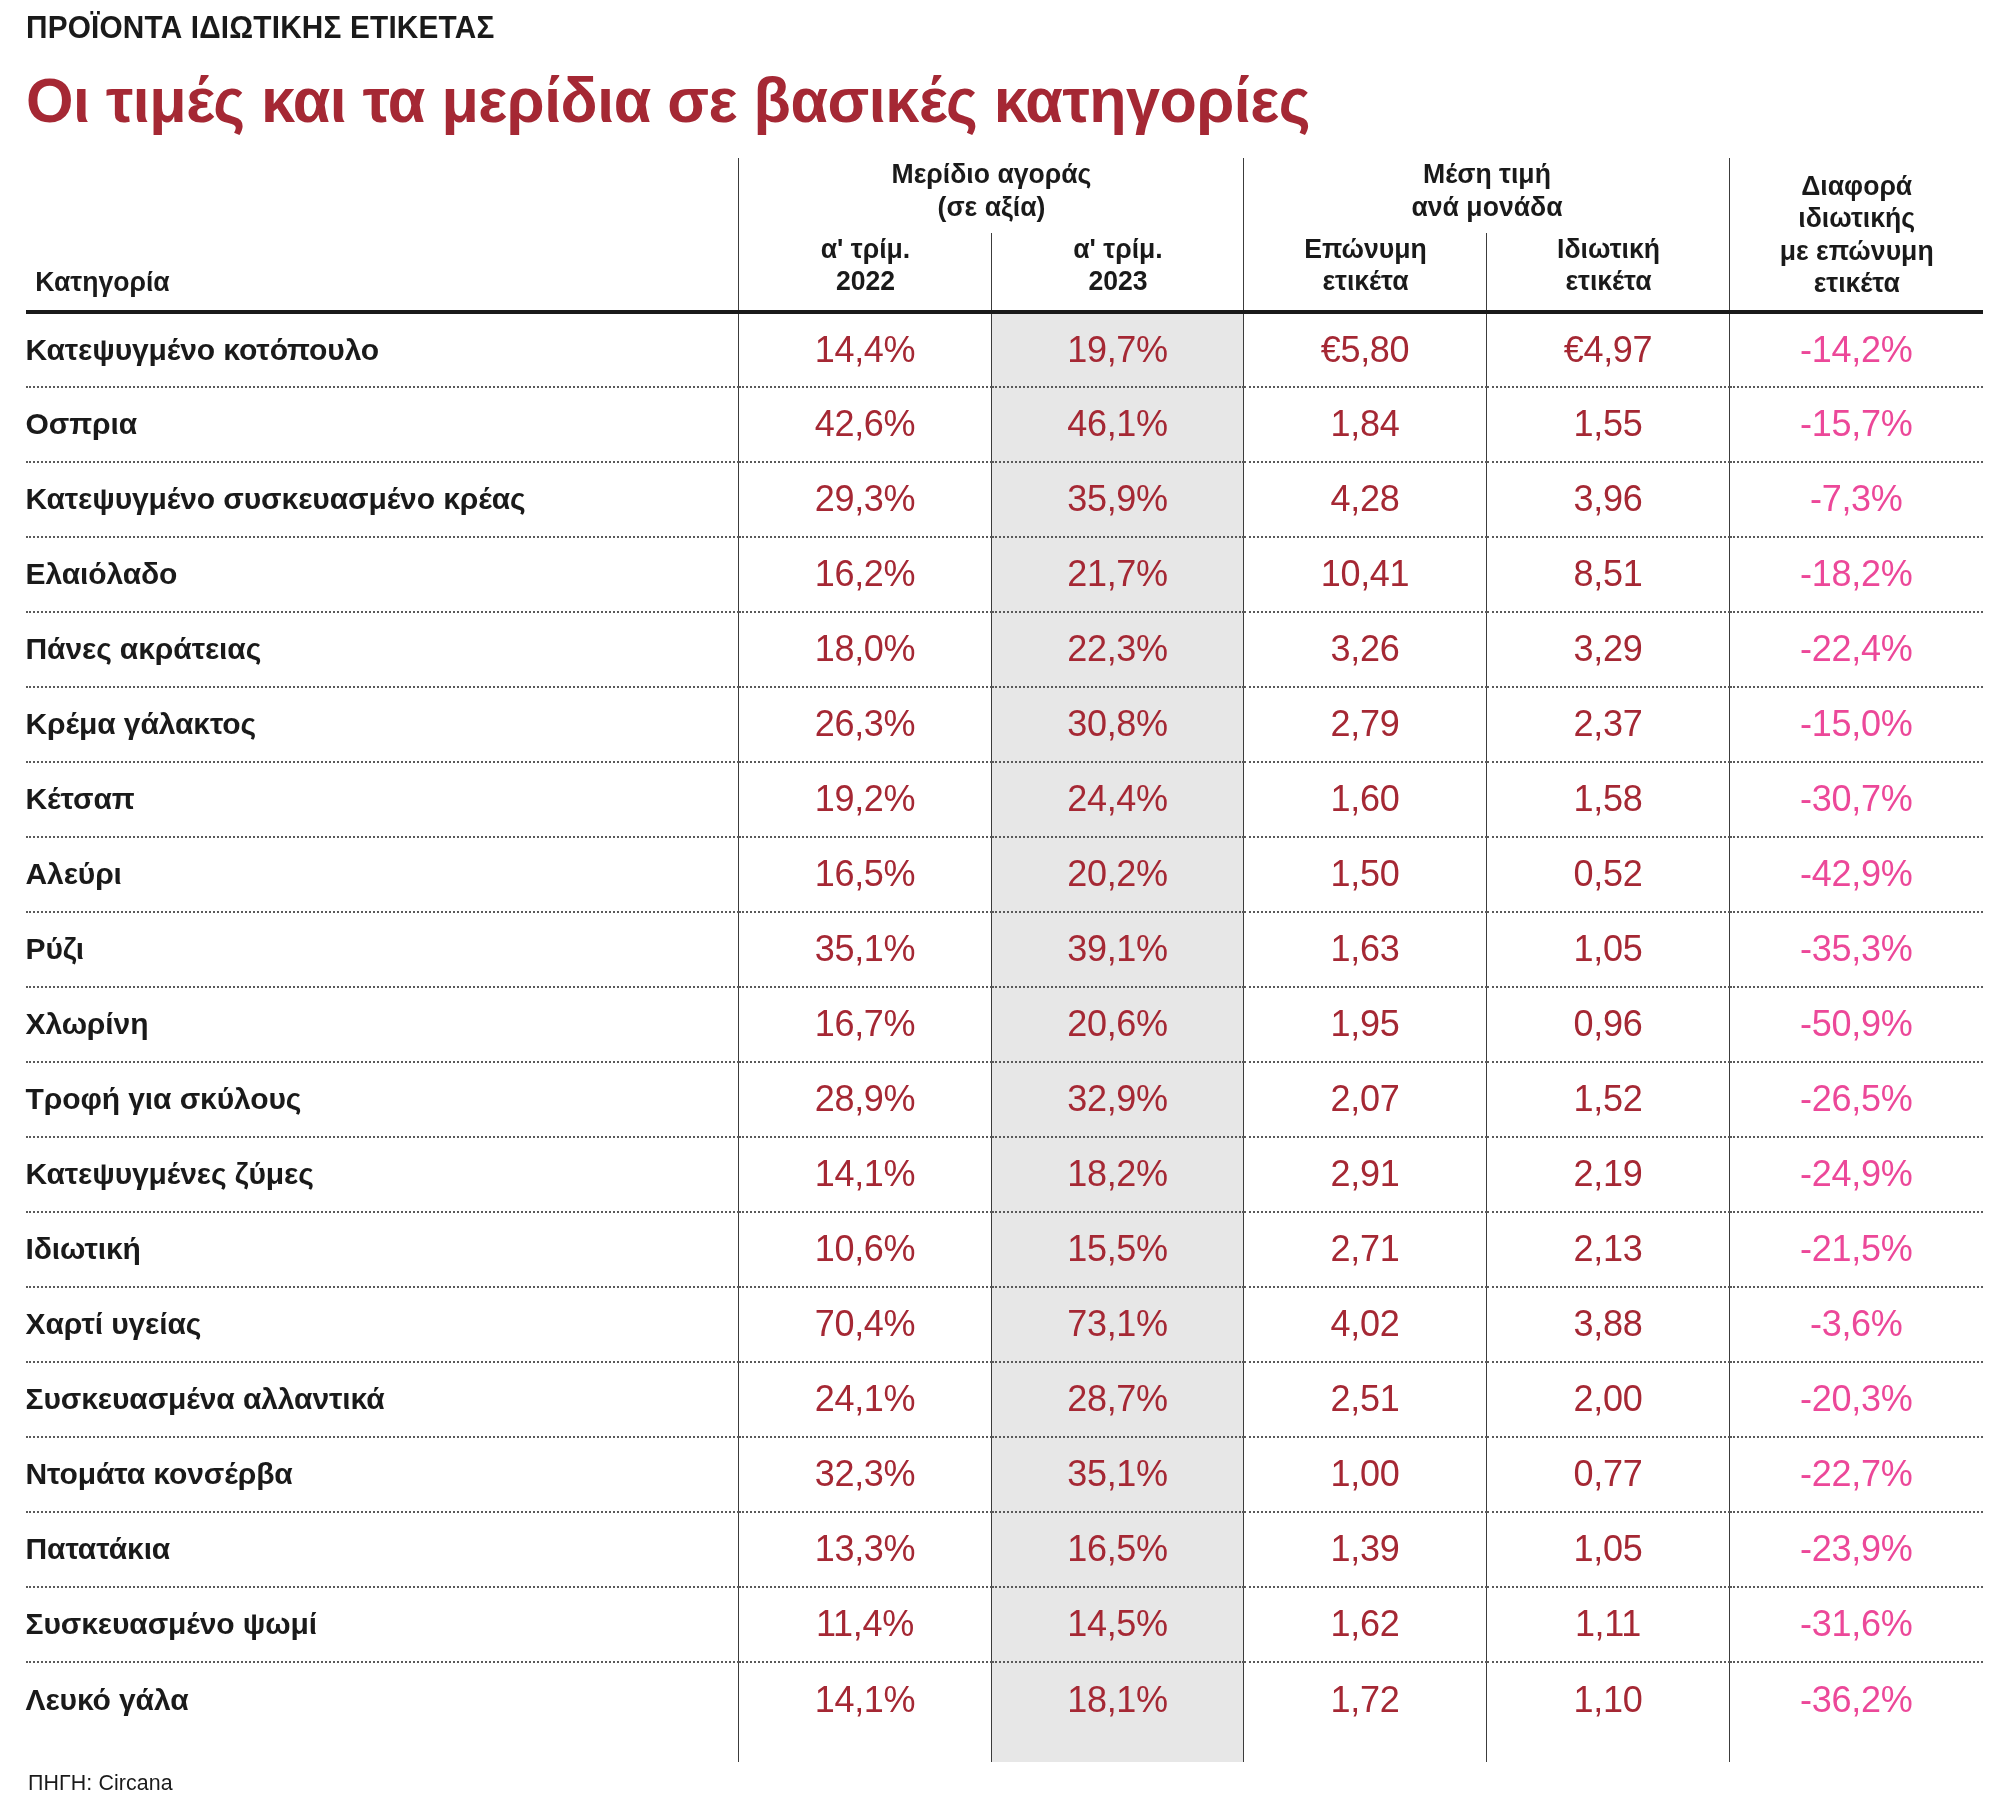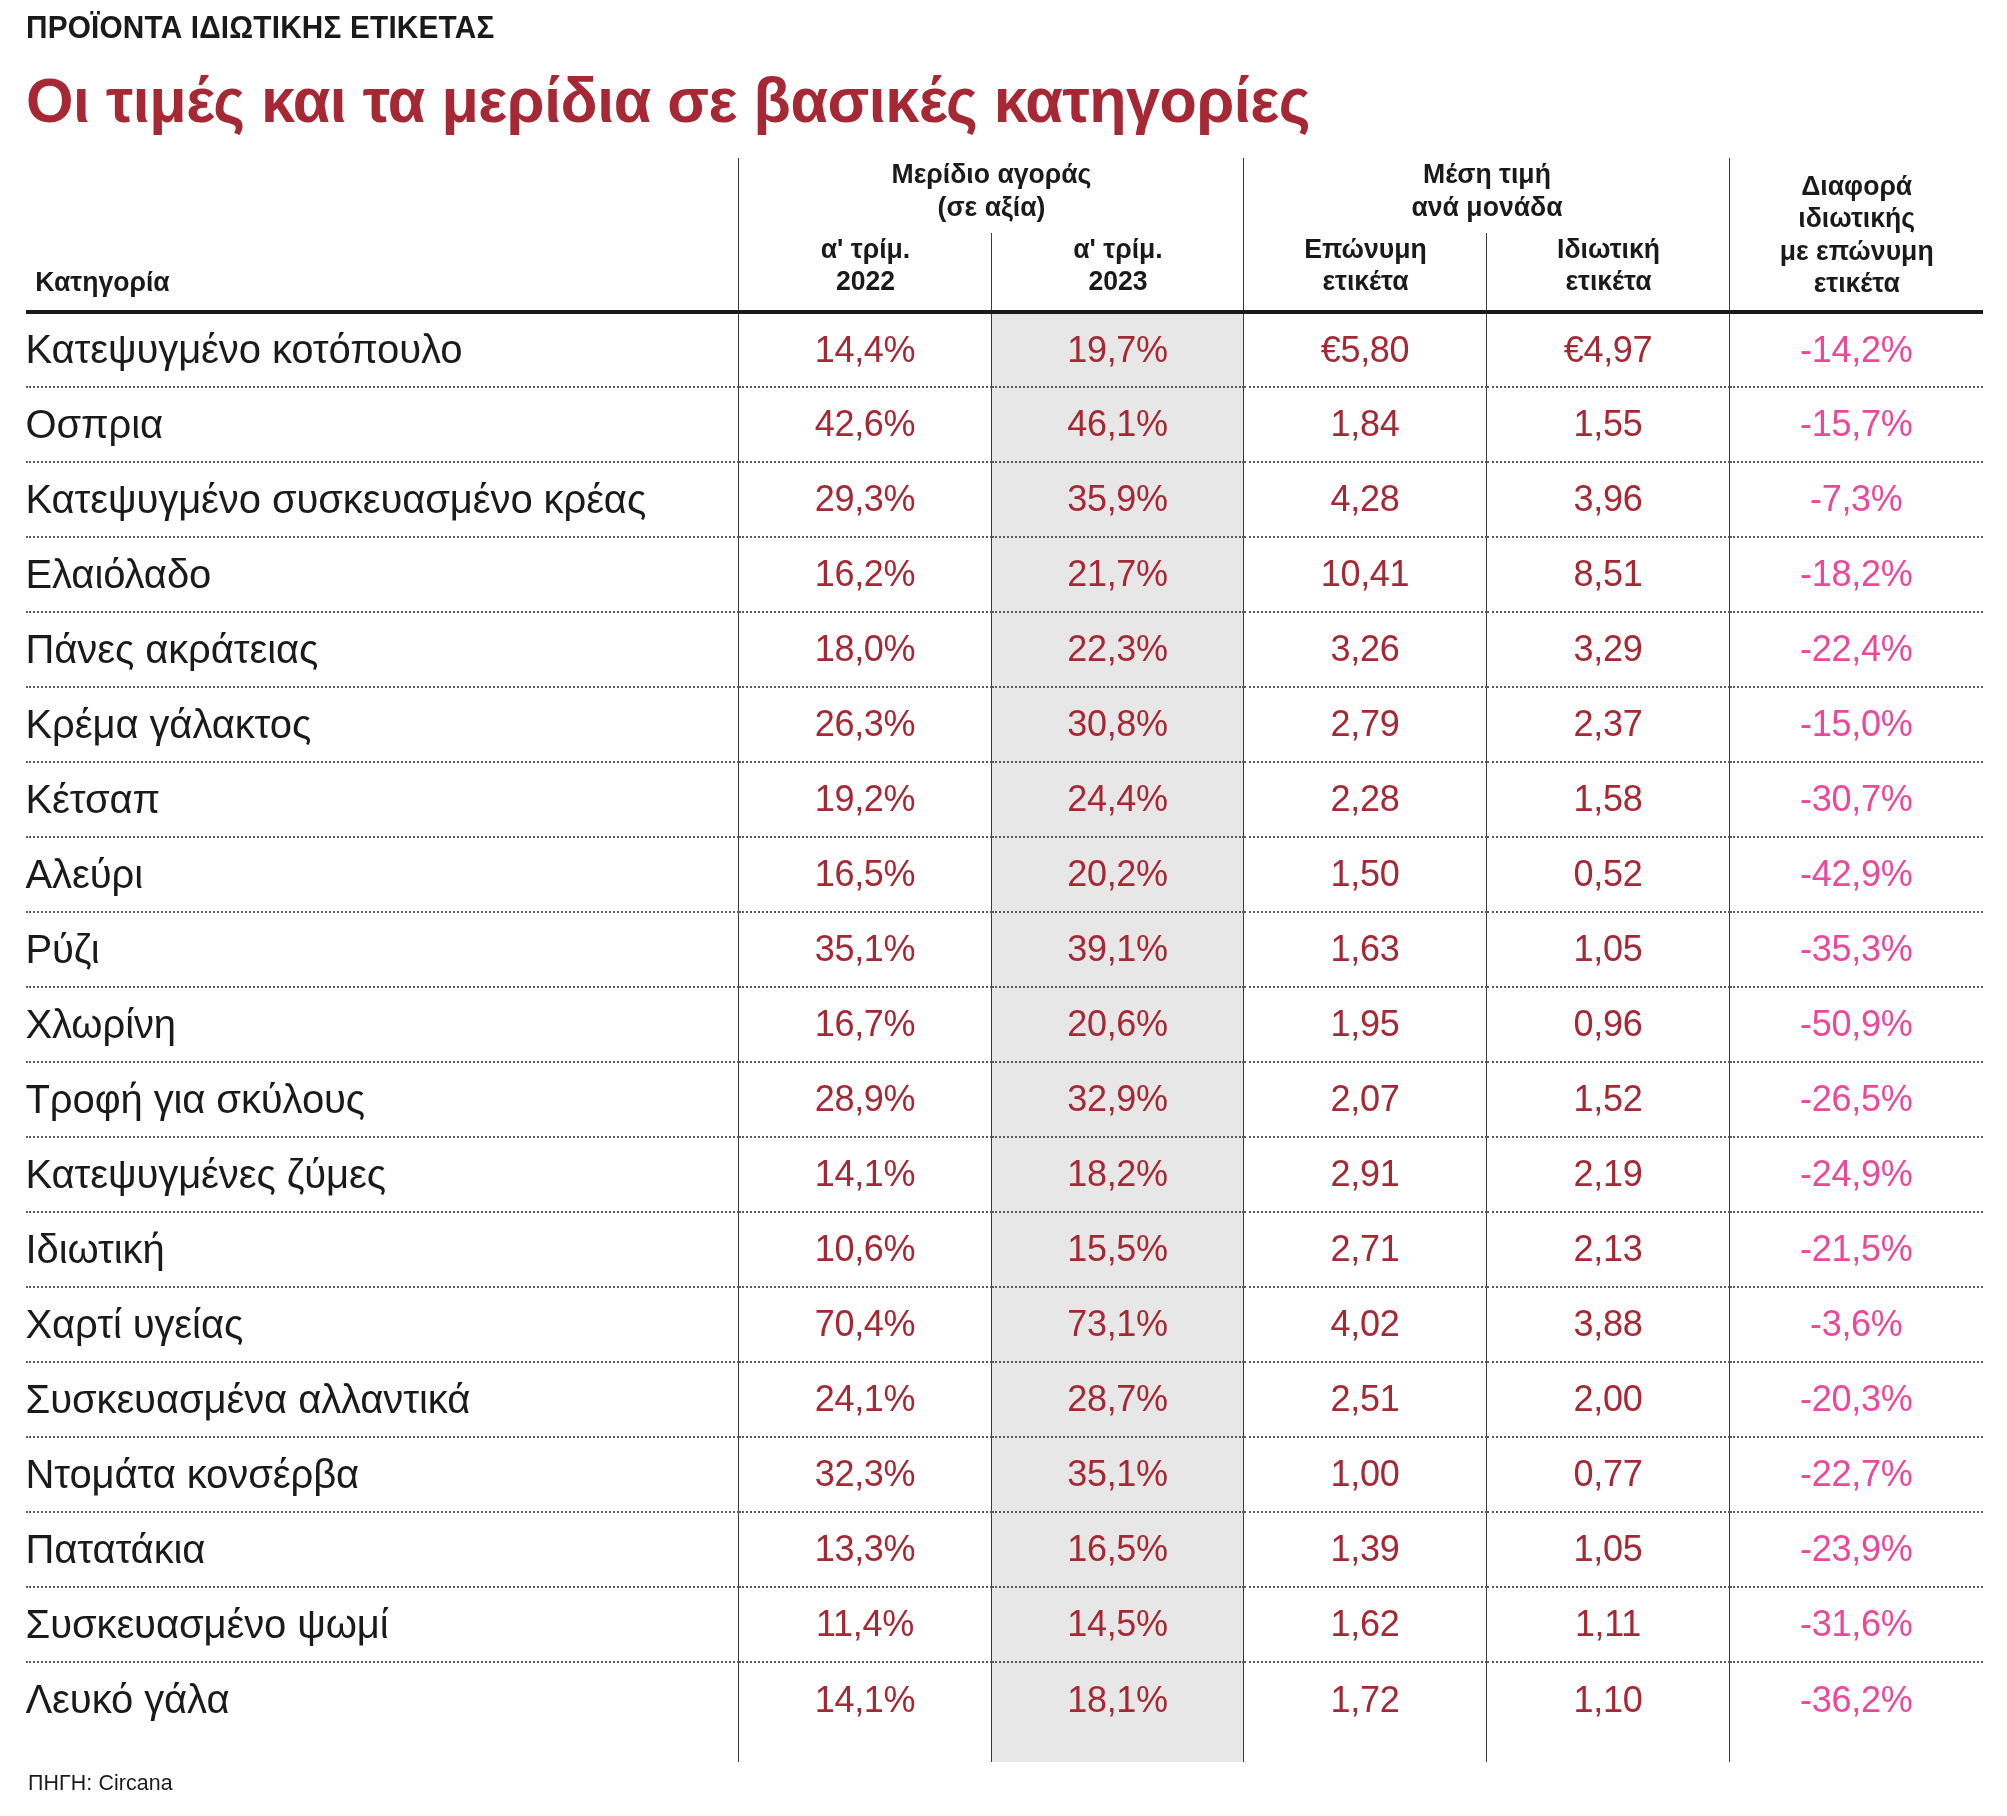--- a/index.html
+++ b/index.html
@@ -111,25 +111,25 @@
   
   tbody tr.drow { height: 75px; }
   tbody tr.drow td {
     border-bottom: 2.4px dotted #5a5a5a;
     padding: 0;
     height: 75px;
   }
   tbody tr.drow:last-of-type td { border-bottom: none; }
 
   td.cat {
-    font-size: 40px;
+    font-size: 30px;
     color: #1a1a1a;
     text-align: left;
     padding-left: 9.8px;
-    font-weight: 400;
+    font-weight: 700;
     letter-spacing: -0.1px;
     white-space: nowrap;
   }
   td.num {
     font-size: 36px;
     font-weight: 700;
     color: #A52834;
     text-align: center;
     letter-spacing: -0.3px;
   }
@@ -277,21 +277,21 @@
             <td class="num light vl">26,3%</td>
             <td class="num shade vl">30,8%</td>
             <td class="num light vl">2,79</td>
             <td class="num light vl">2,37</td>
             <td class="num diff vl">-15,0%</td>
           </tr>
           <tr class="drow">
             <td class="cat">Κέτσαπ</td>
             <td class="num light vl">19,2%</td>
             <td class="num shade vl">24,4%</td>
-            <td class="num light vl">2,28</td>
+            <td class="num light vl">1,60</td>
             <td class="num light vl">1,58</td>
             <td class="num diff vl">-30,7%</td>
           </tr>
           <tr class="drow">
             <td class="cat">Αλεύρι</td>
             <td class="num light vl">16,5%</td>
             <td class="num shade vl">20,2%</td>
             <td class="num light vl">1,50</td>
             <td class="num light vl">0,52</td>
             <td class="num diff vl">-42,9%</td>

